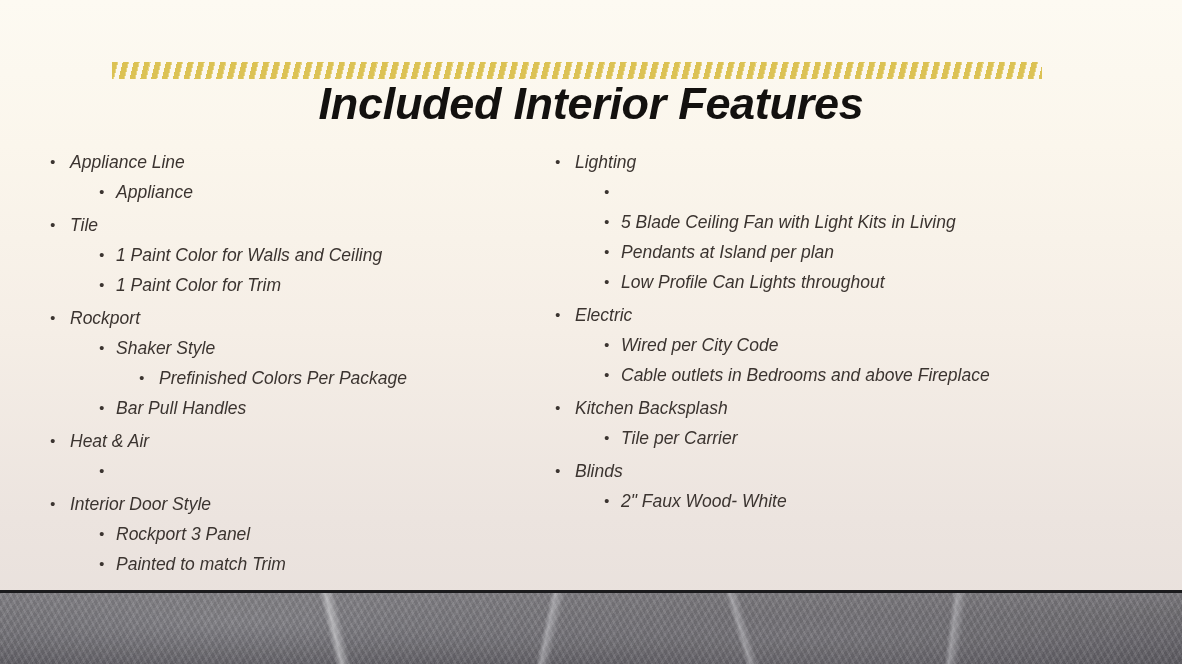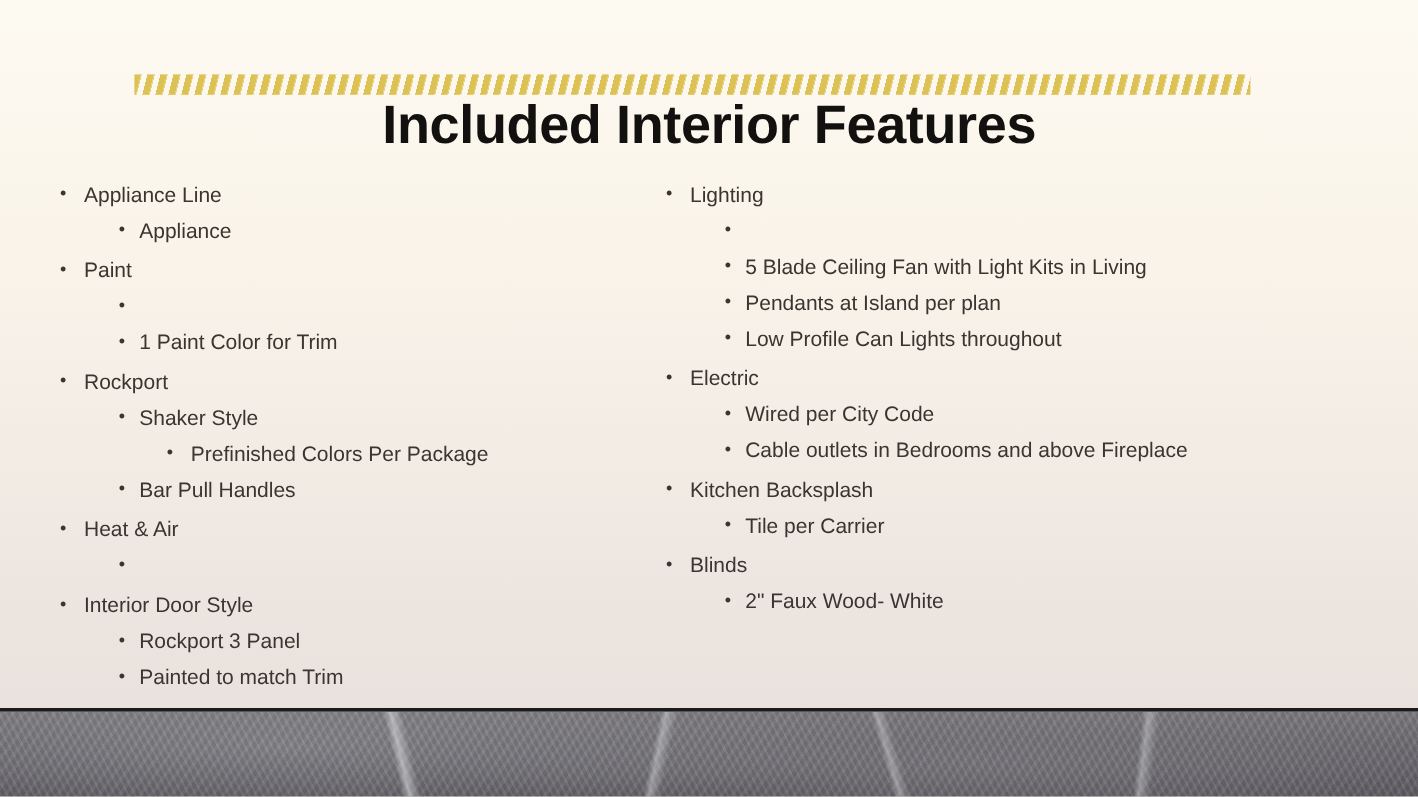--- a/index.html
+++ b/index.html
@@ -15,20 +15,21 @@
     height: 664px;
     overflow: hidden;
     font-family: "Liberation Sans", sans-serif;
     
     background: linear-gradient(to bottom,
                   #fdfaf2 0%,
                   #fbf6ec 22%,
                   #f5eee6 50%,
                   #ece4df 78%,
                   #e7dfdb 100%);
+    font-style: italic;
   }
 
   
   #stripe-bar {
     position: absolute;
     left: 112px;
     top: 62px;
     width: 930px;
     height: 17px;
     background-image: repeating-linear-gradient(
@@ -137,24 +138,25 @@
       <div class="bullet-row lvl1">
         <span class="dot">•</span>
         <span class="txt">Appliance Line</span>
       </div>
       <div class="bullet-row lvl2">
         <span class="dot">•</span>
         <span class="txt">Appliance</span>
       </div>
       <div class="bullet-row lvl1 grp-gap">
         <span class="dot">•</span>
-        <span class="txt">Paint</span>
-      </div>
-      <div class="bullet-row lvl2">
-        <span class="dot">•</span>
+        <span class="txt">Tile</span>
+      </div>
+      <div class="bullet-row lvl2">
+        <span class="dot">•</span>
+        <span class="txt">1 Paint Color for Walls and Ceiling</span>
       </div>
       <div class="bullet-row lvl2">
         <span class="dot">•</span>
         <span class="txt">1 Paint Color for Trim</span>
       </div>
       <div class="bullet-row lvl1 grp-gap">
         <span class="dot">•</span>
         <span class="txt">Rockport</span>
       </div>
       <div class="bullet-row lvl2">

